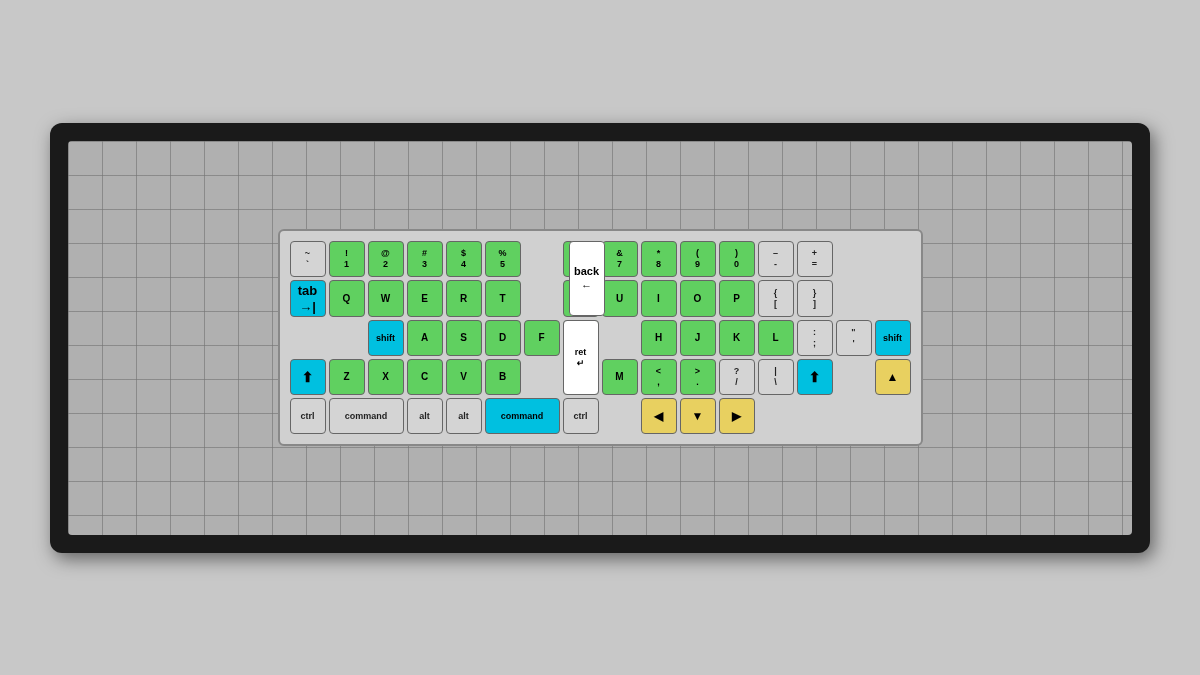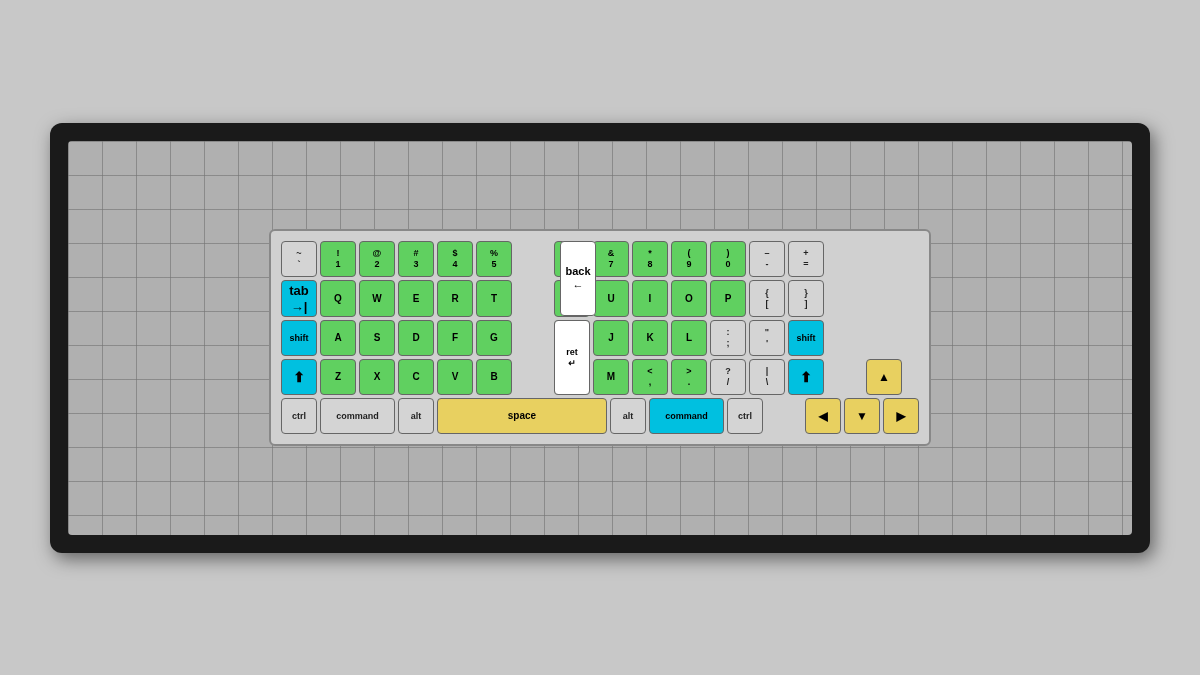--- a/index.html
+++ b/index.html
@@ -132,21 +132,21 @@
         <div class="key key-gray" style="min-width:36px; border:none; background:transparent;"></div>
         <div class="key key-green">Y</div>
         <div class="key key-green">U</div>
         <div class="key key-green">I</div>
         <div class="key key-green">O</div>
         <div class="key key-green">P</div>
         <div class="key key-gray" style="font-size:9px">{<br>[</div>
         <div class="key key-gray" style="font-size:9px">}<br>]</div>
       </div>
 
-      <div class="key-row" style="position:relative; height:36px;">
+      <div class="key-row" style="position:relative; height:36px;justify-content:flex-end;">
         <div class="key key-cyan" style="font-size:9px">shift</div>
         <div class="key key-green">A</div>
         <div class="key key-green">S</div>
         <div class="key key-green">D</div>
         <div class="key key-green">F</div>
         <div class="key key-green">G</div>
 
         <div class="key key-white" style="min-height:75px; position:absolute; left:calc(36px + 3px + 36px + 3px + 36px + 3px + 36px + 3px + 36px + 3px + 36px + 3px + 36px + 3px); font-size:9px; z-index:5; top:0;">ret<br>↵</div>
         <div class="key key-green" style="margin-left:calc(36px + 3px)">H</div>
         <div class="key key-green">J</div>
@@ -173,21 +173,20 @@
         <div class="key key-gray" style="font-size:9px">|<br>\</div>
         <div class="key key-cyan" style="font-size:14px">⬆</div>
         <div class="key key-gray" style="border:none;background:transparent;min-width:36px;"></div>
         <div class="key key-yellow" style="font-size:12px">▲</div>
       </div>
 
       <div class="key-row">
         <div class="key key-gray" style="font-size:9px">ctrl</div>
         <div class="key key-gray" style="min-width:75px; font-size:9px">command</div>
         <div class="key key-gray" style="font-size:9px">alt</div>
-        <div class="key key-yellow" style="min-width:170px; font-size:10px">space</div>
         <div class="key key-gray" style="font-size:9px">alt</div>
         <div class="key key-cyan" style="min-width:75px; font-size:9px">command</div>
         <div class="key key-gray" style="font-size:9px">ctrl</div>
         <div class="key key-gray" style="border:none;background:transparent;min-width:36px;"></div>
         <div class="key key-yellow" style="font-size:12px">◀</div>
         <div class="key key-yellow" style="font-size:12px">▼</div>
         <div class="key key-yellow" style="font-size:12px">▶</div>
       </div>
 
     </div>

